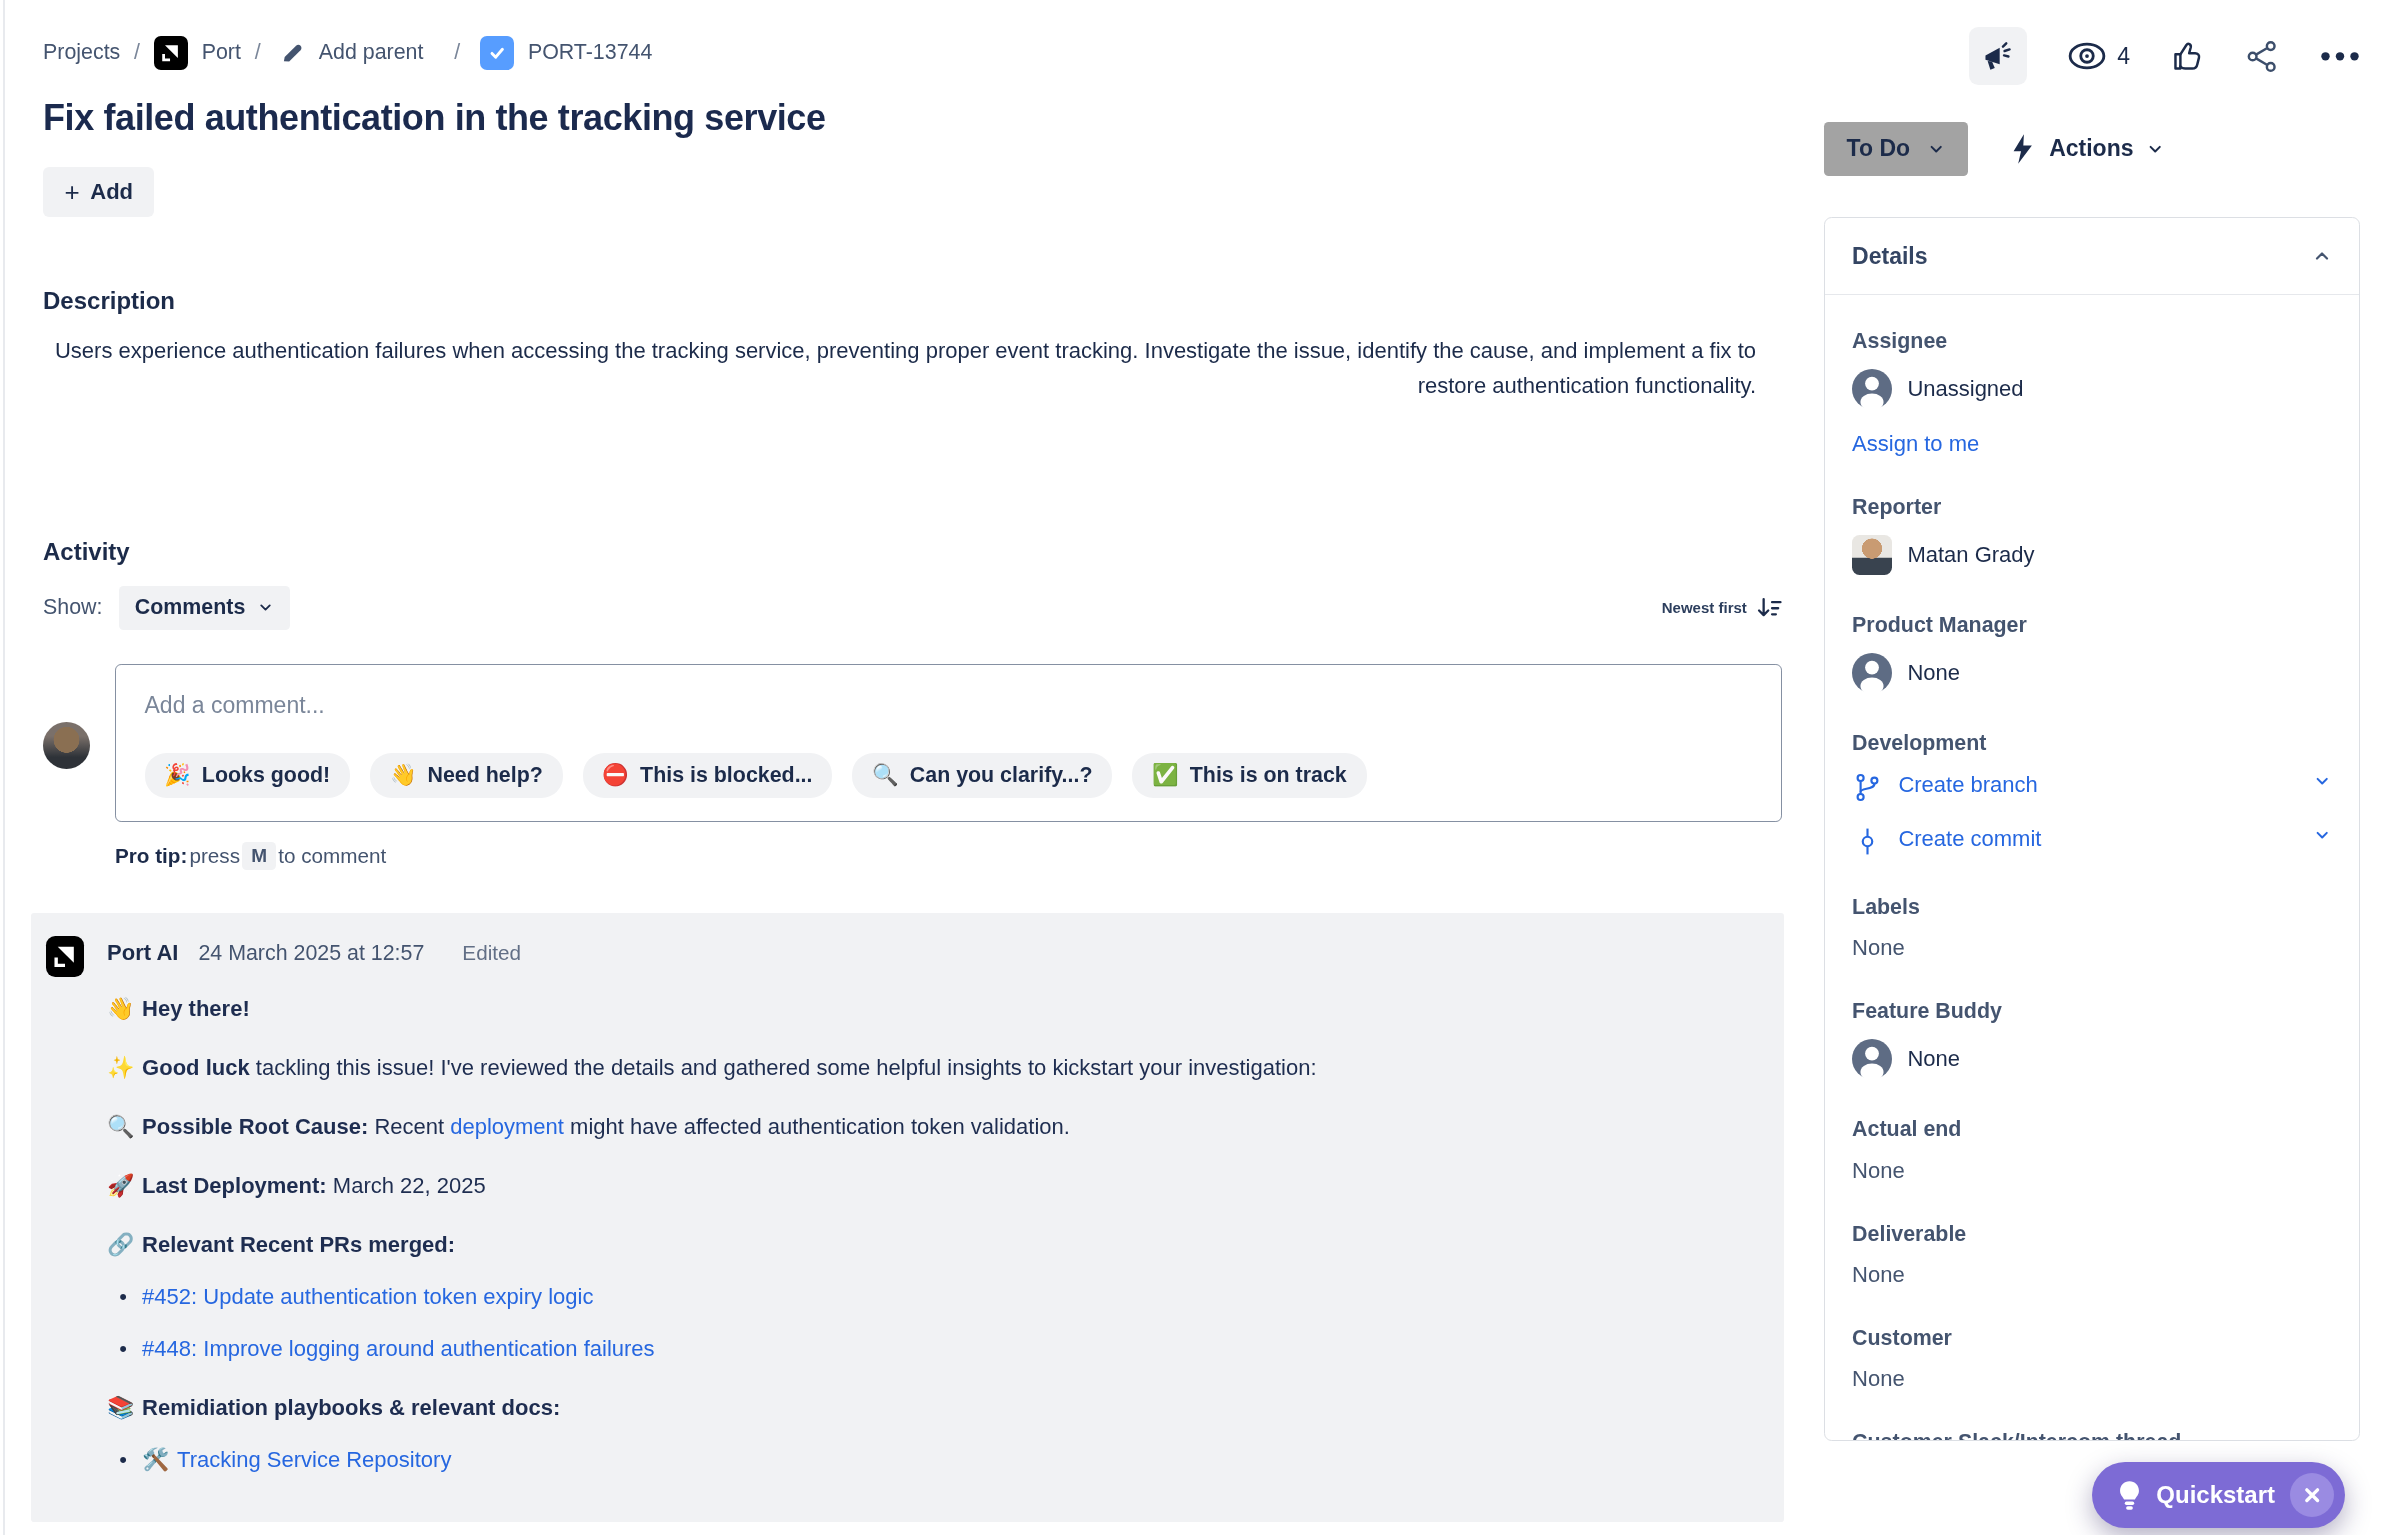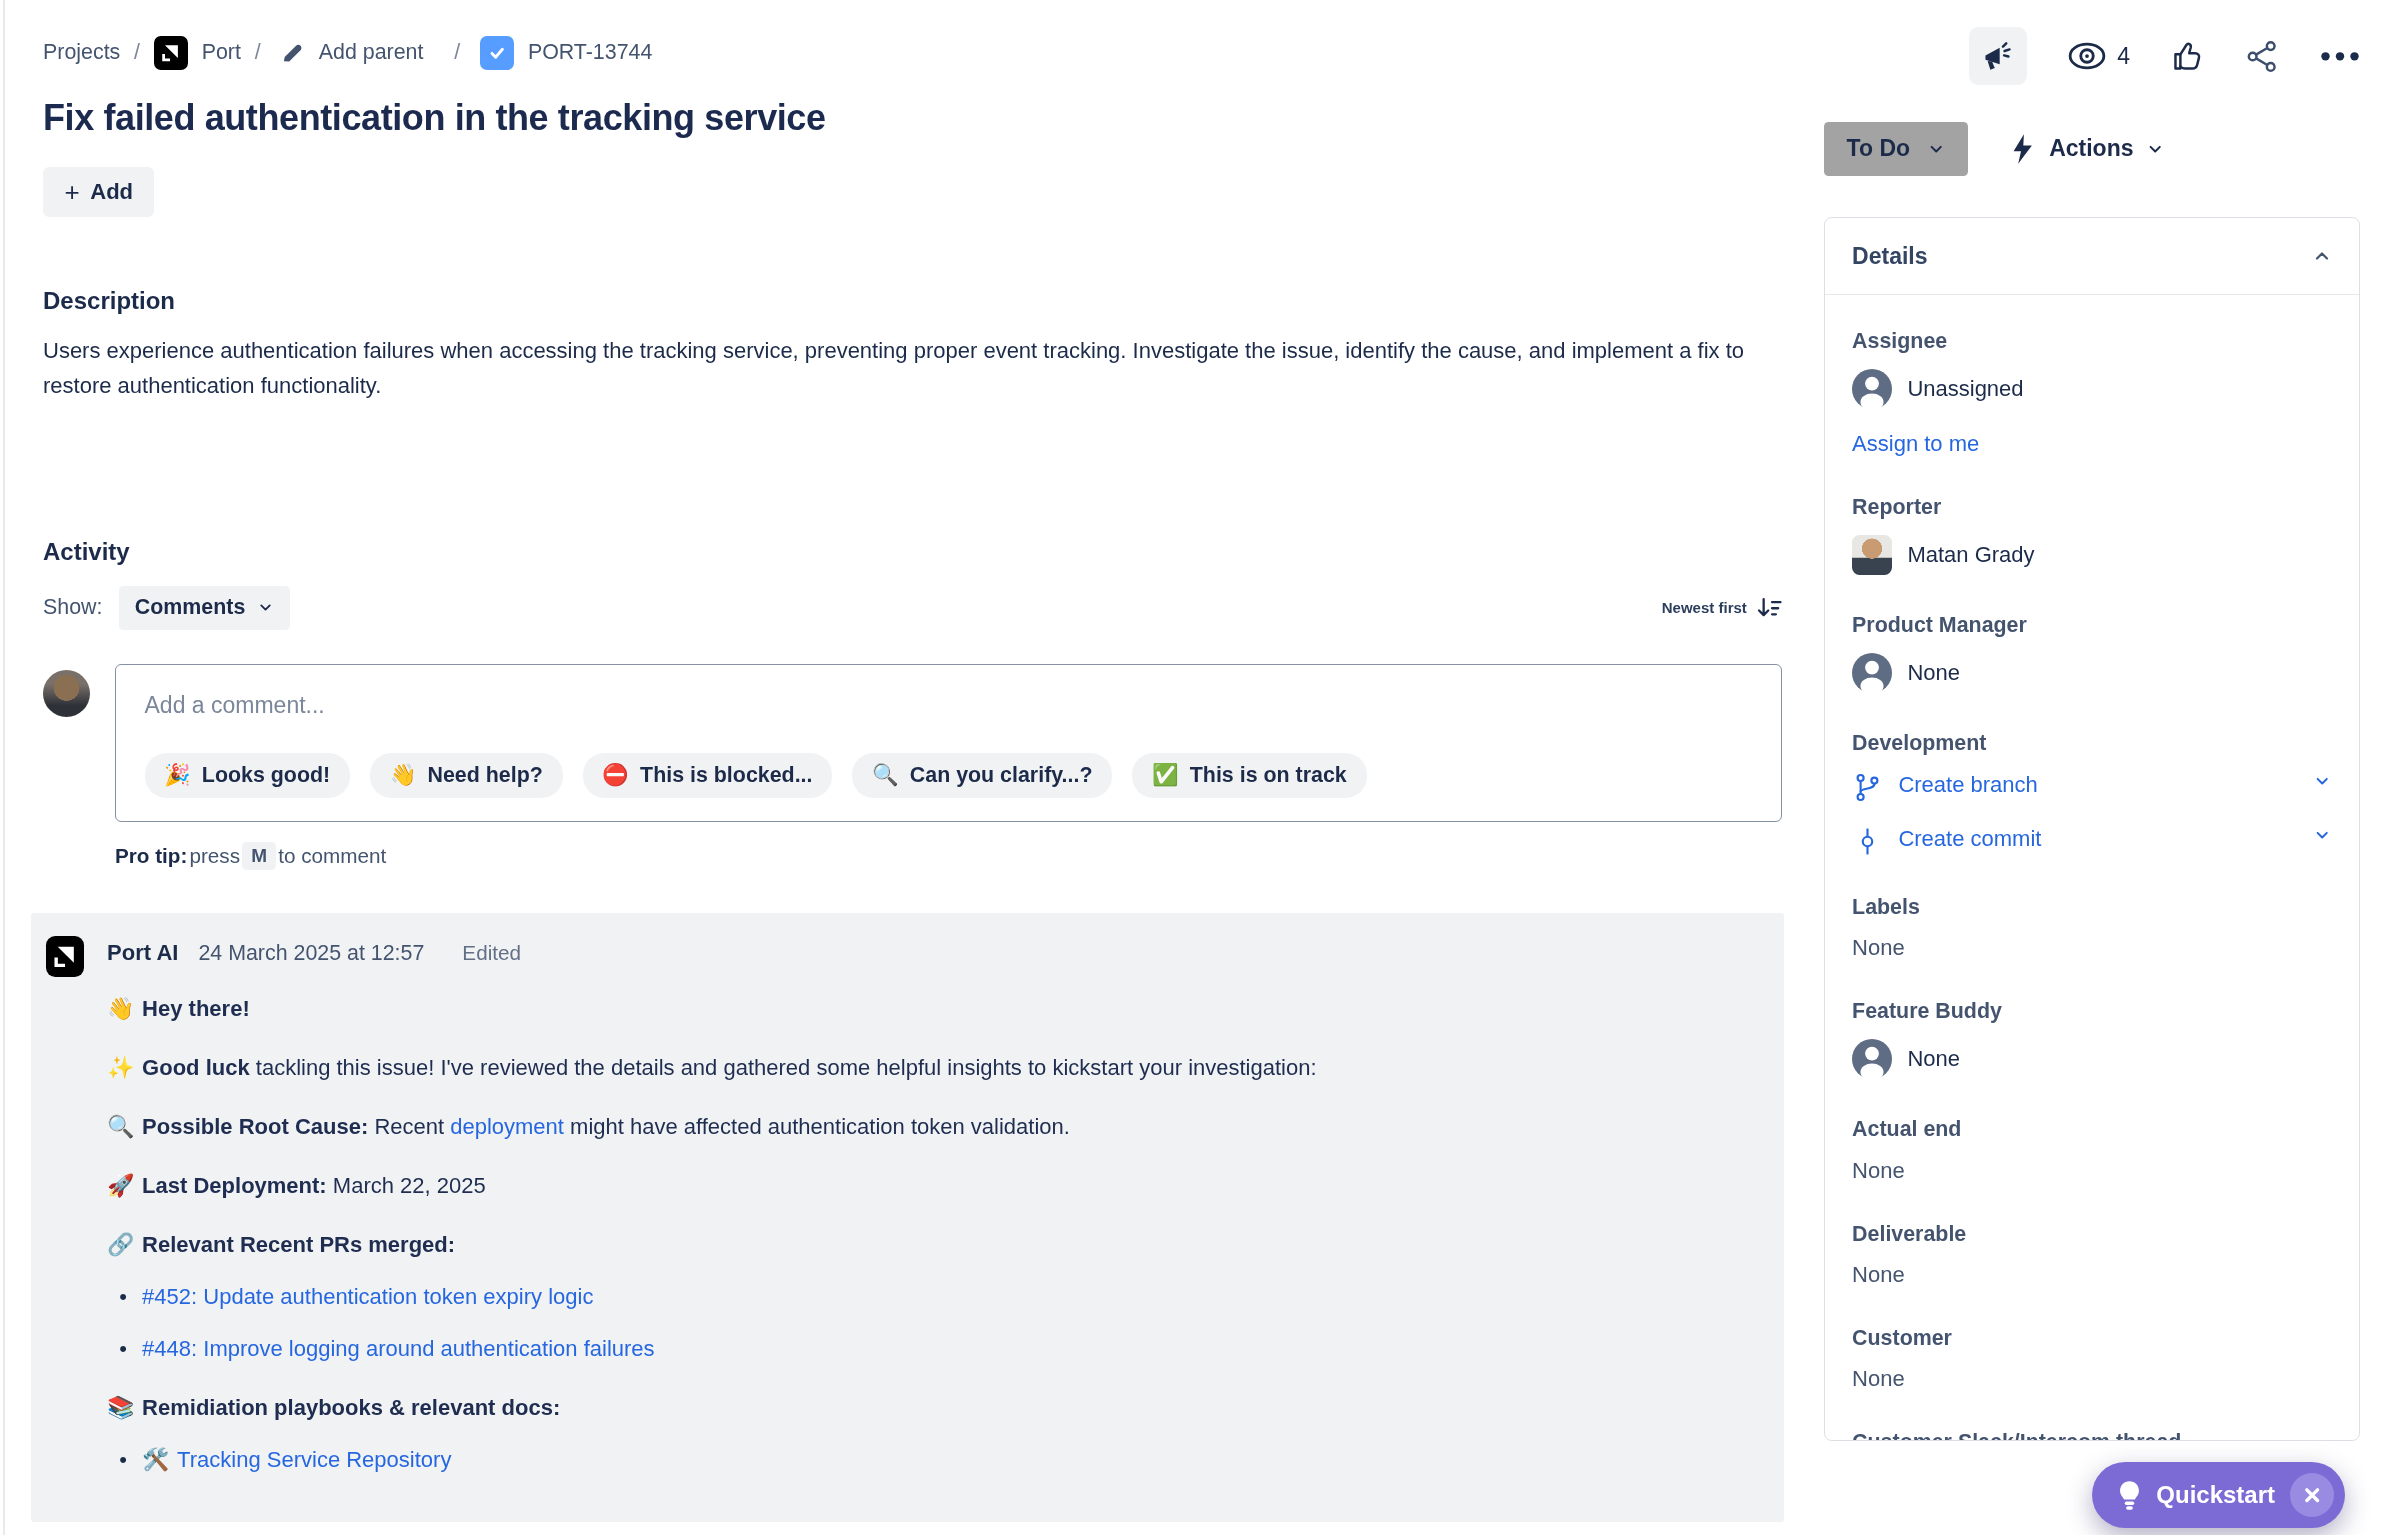--- a/index.html
+++ b/index.html
@@ -29,30 +29,30 @@
   .port-logo{width:34px;height:34px;border-radius:6.9px;background:#000;display:inline-flex;align-items:center;justify-content:center;}
   .task-icon{width:34px;height:34px;border-radius:6.9px;background:var(--task-blue);display:inline-flex;align-items:center;justify-content:center;}
 
   .page-title{font-size:36px;font-weight:700;letter-spacing:-0.4px;margin-top:26px;color:#1b2a4e;}
 
   .add-btn{display:inline-flex;align-items:center;gap:10.7px;margin-top:27.5px;background:var(--chip);border-radius:6.1px;padding:12.2px 21.4px;font-size:22px;font-weight:600;cursor:pointer;}
   .add-plus{font-size:26px;font-weight:400;line-height:1;}
 
   .section-h{font-size:24px;font-weight:700;}
   .desc-h{margin-top:70px;}
-  .desc-body{margin-top:18.4px;font-size:22px;line-height:35px;max-width:1713px;}
+  .desc-body{margin-top:18.4px;font-size:22px;line-height:35px;max-width:1713px;text-align:right;}
 
   .activity-h{margin-top:135px;}
   .show-row{display:flex;align-items:center;margin-top:20px;}
   .show-label{font-size:21.4px;color:var(--muted);}
   .filter-chip{display:inline-flex;align-items:center;gap:12.2px;background:var(--chip);border-radius:4.6px;padding:9.2px 15.3px;margin-left:17px;font-size:21.4px;font-weight:600;cursor:pointer;}
   .sort-btn{margin-left:auto;display:inline-flex;align-items:center;gap:9.2px;font-size:15px;font-weight:600;color:#2c3e5d;cursor:pointer;}
 
   
-  .composer{display:flex;margin-top:34px;align-items:flex-start;}
+  .composer{display:flex;margin-top:34px;align-items:center;}
   .composer-avatar{width:47px;height:47px;border-radius:50%;flex:0 0 auto;margin-top:6.1px;
     background:radial-gradient(circle at 50% 38%, #8a6f52 0 34%, transparent 35%),linear-gradient(180deg,#7a706a 0 30%,#2e3238 75%);}
   .composer-box{flex:1;margin-left:24.5px;border:1.5px solid var(--input-border);border-radius:6.1px;background:#fff;padding:27.5px 29px 23px 29px;}
   .composer-placeholder{font-size:23px;color:#7a8699;cursor:text;}
   .chip-row{display:flex;gap:20px;margin-top:34px;flex-wrap:wrap;}
   .qr-chip{display:inline-flex;align-items:center;gap:10.7px;background:var(--chip);border-radius:21.4px;padding:9.2px 20px;font-size:21.4px;font-weight:600;cursor:pointer;white-space:nowrap;}
   .protip{margin-top:20px;margin-left:72px;font-size:20.7px;color:var(--muted);display:flex;align-items:center;gap:2px;}
   .protip b{color:var(--navy);}
   .key-badge{background:var(--chip);border-radius:4.6px;padding:3.1px 9.2px;font-size:19px;font-weight:600;color:var(--muted);}
 

